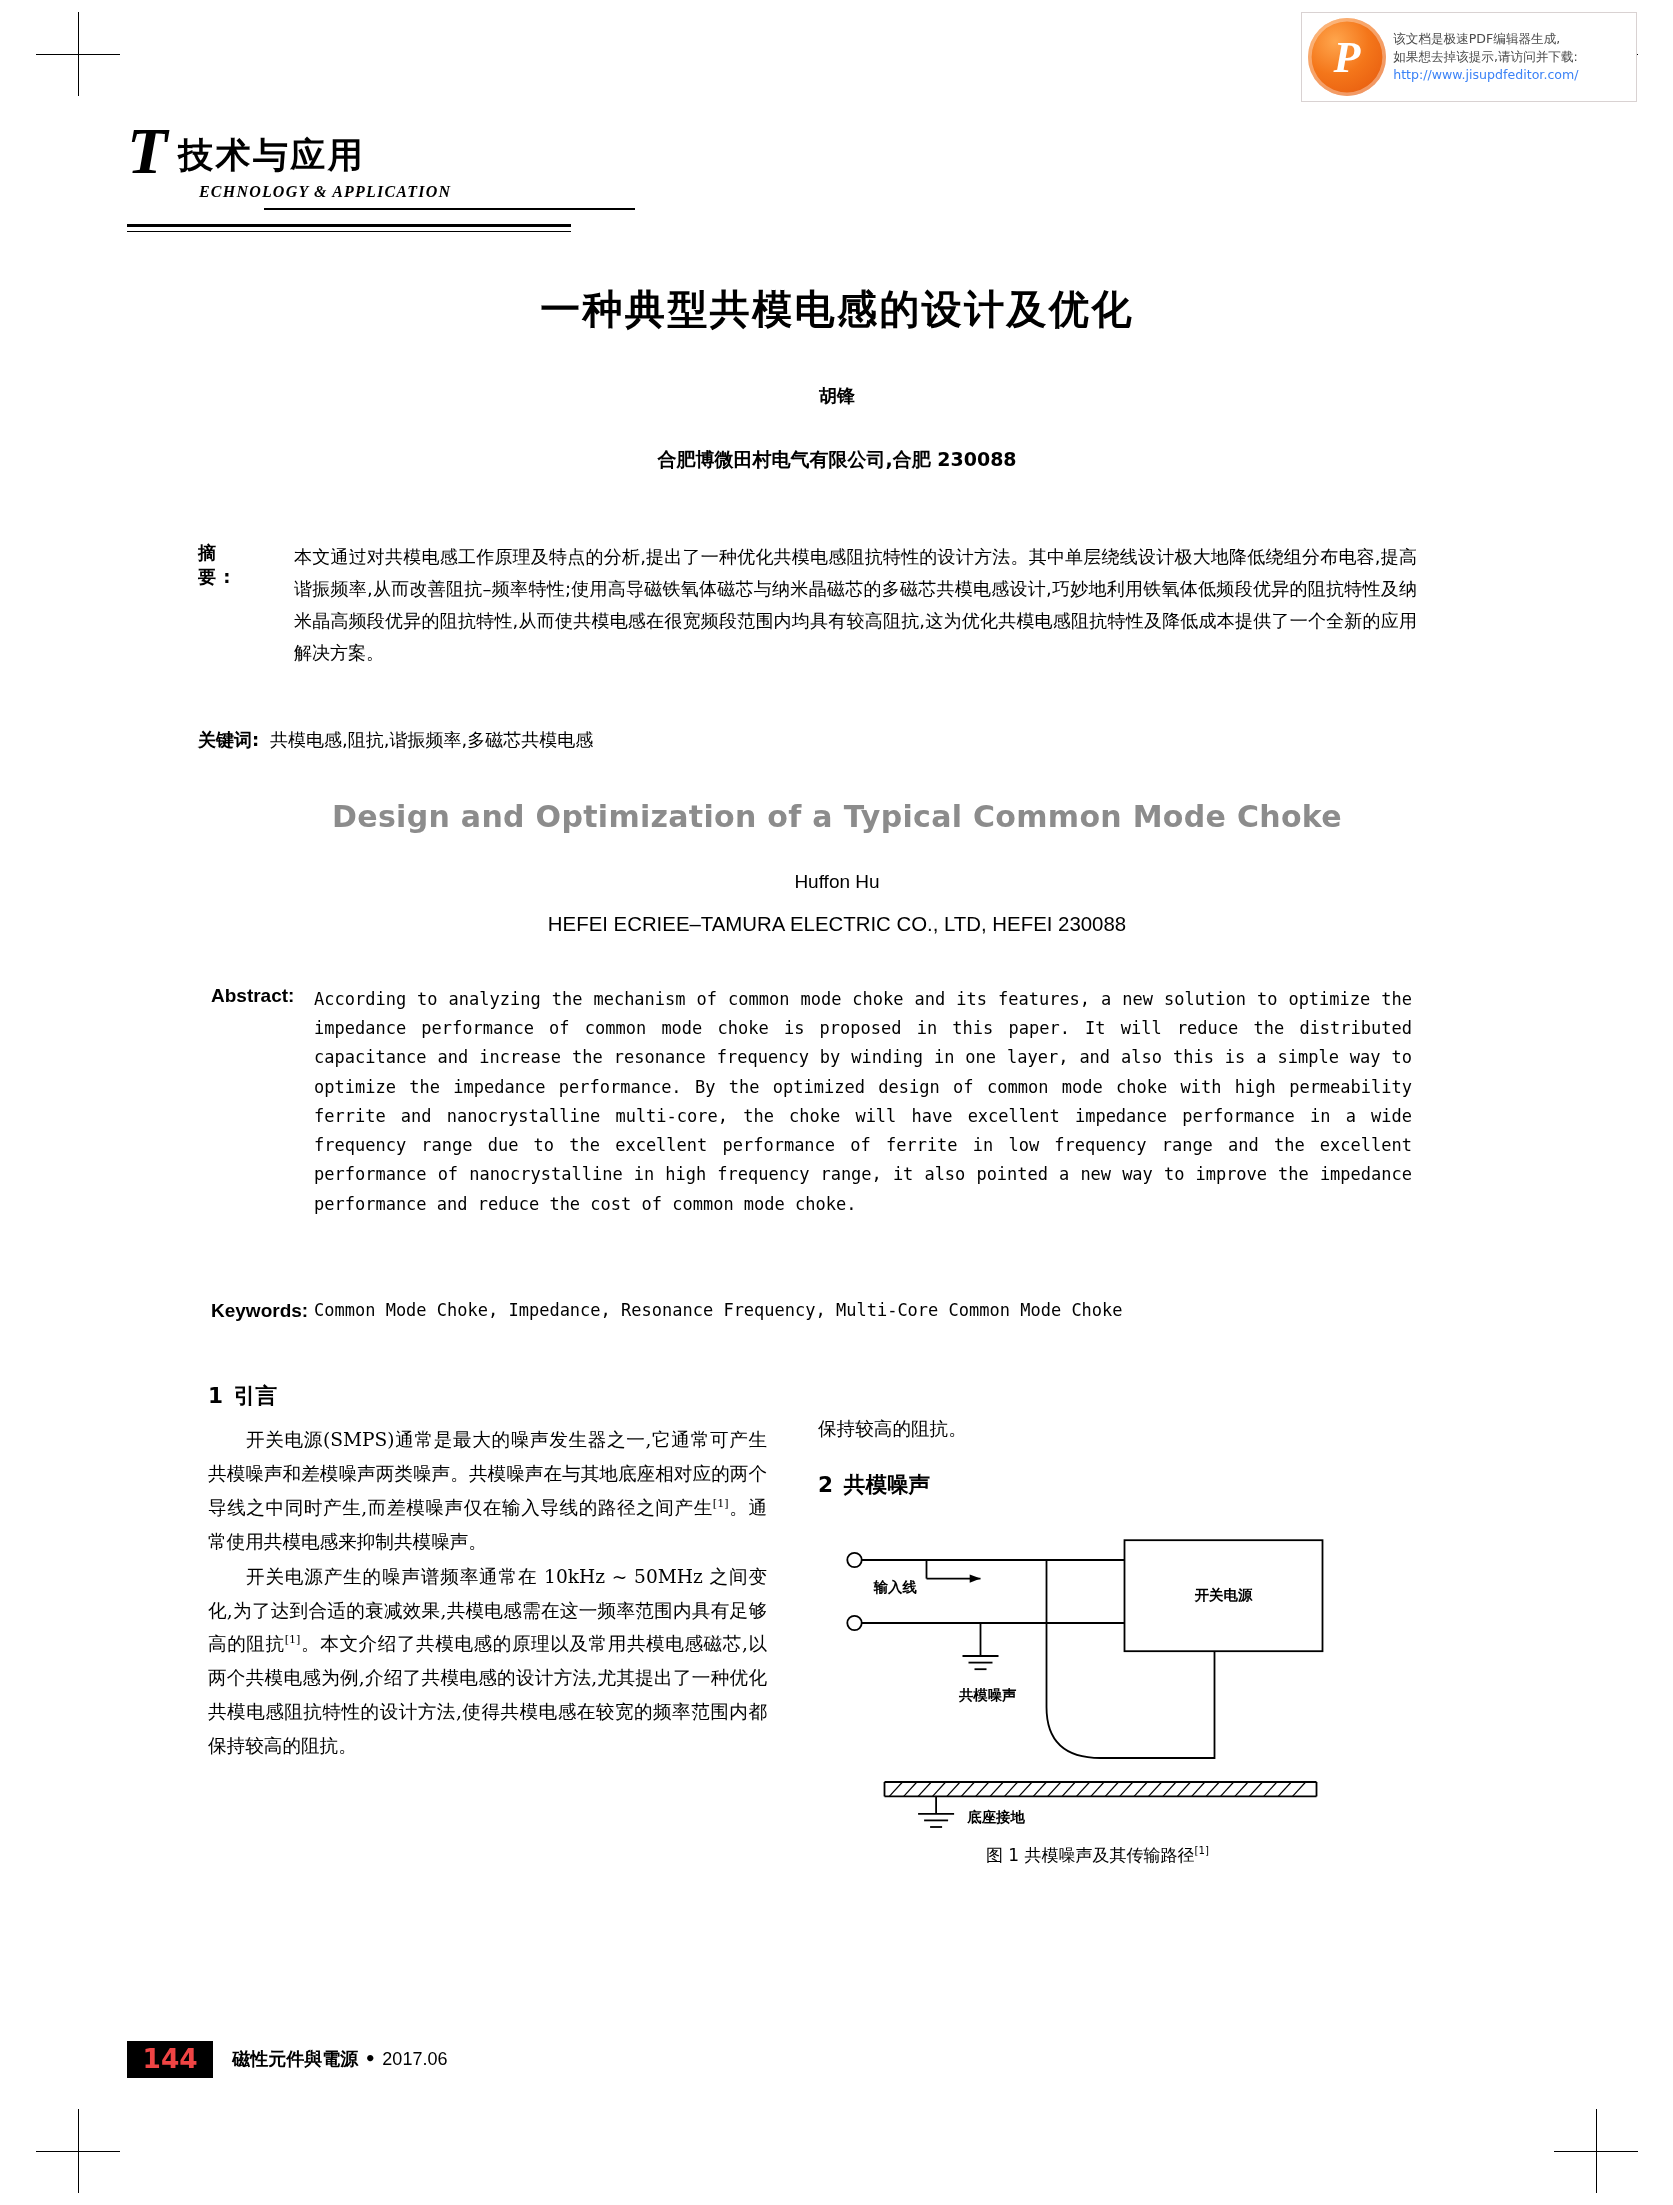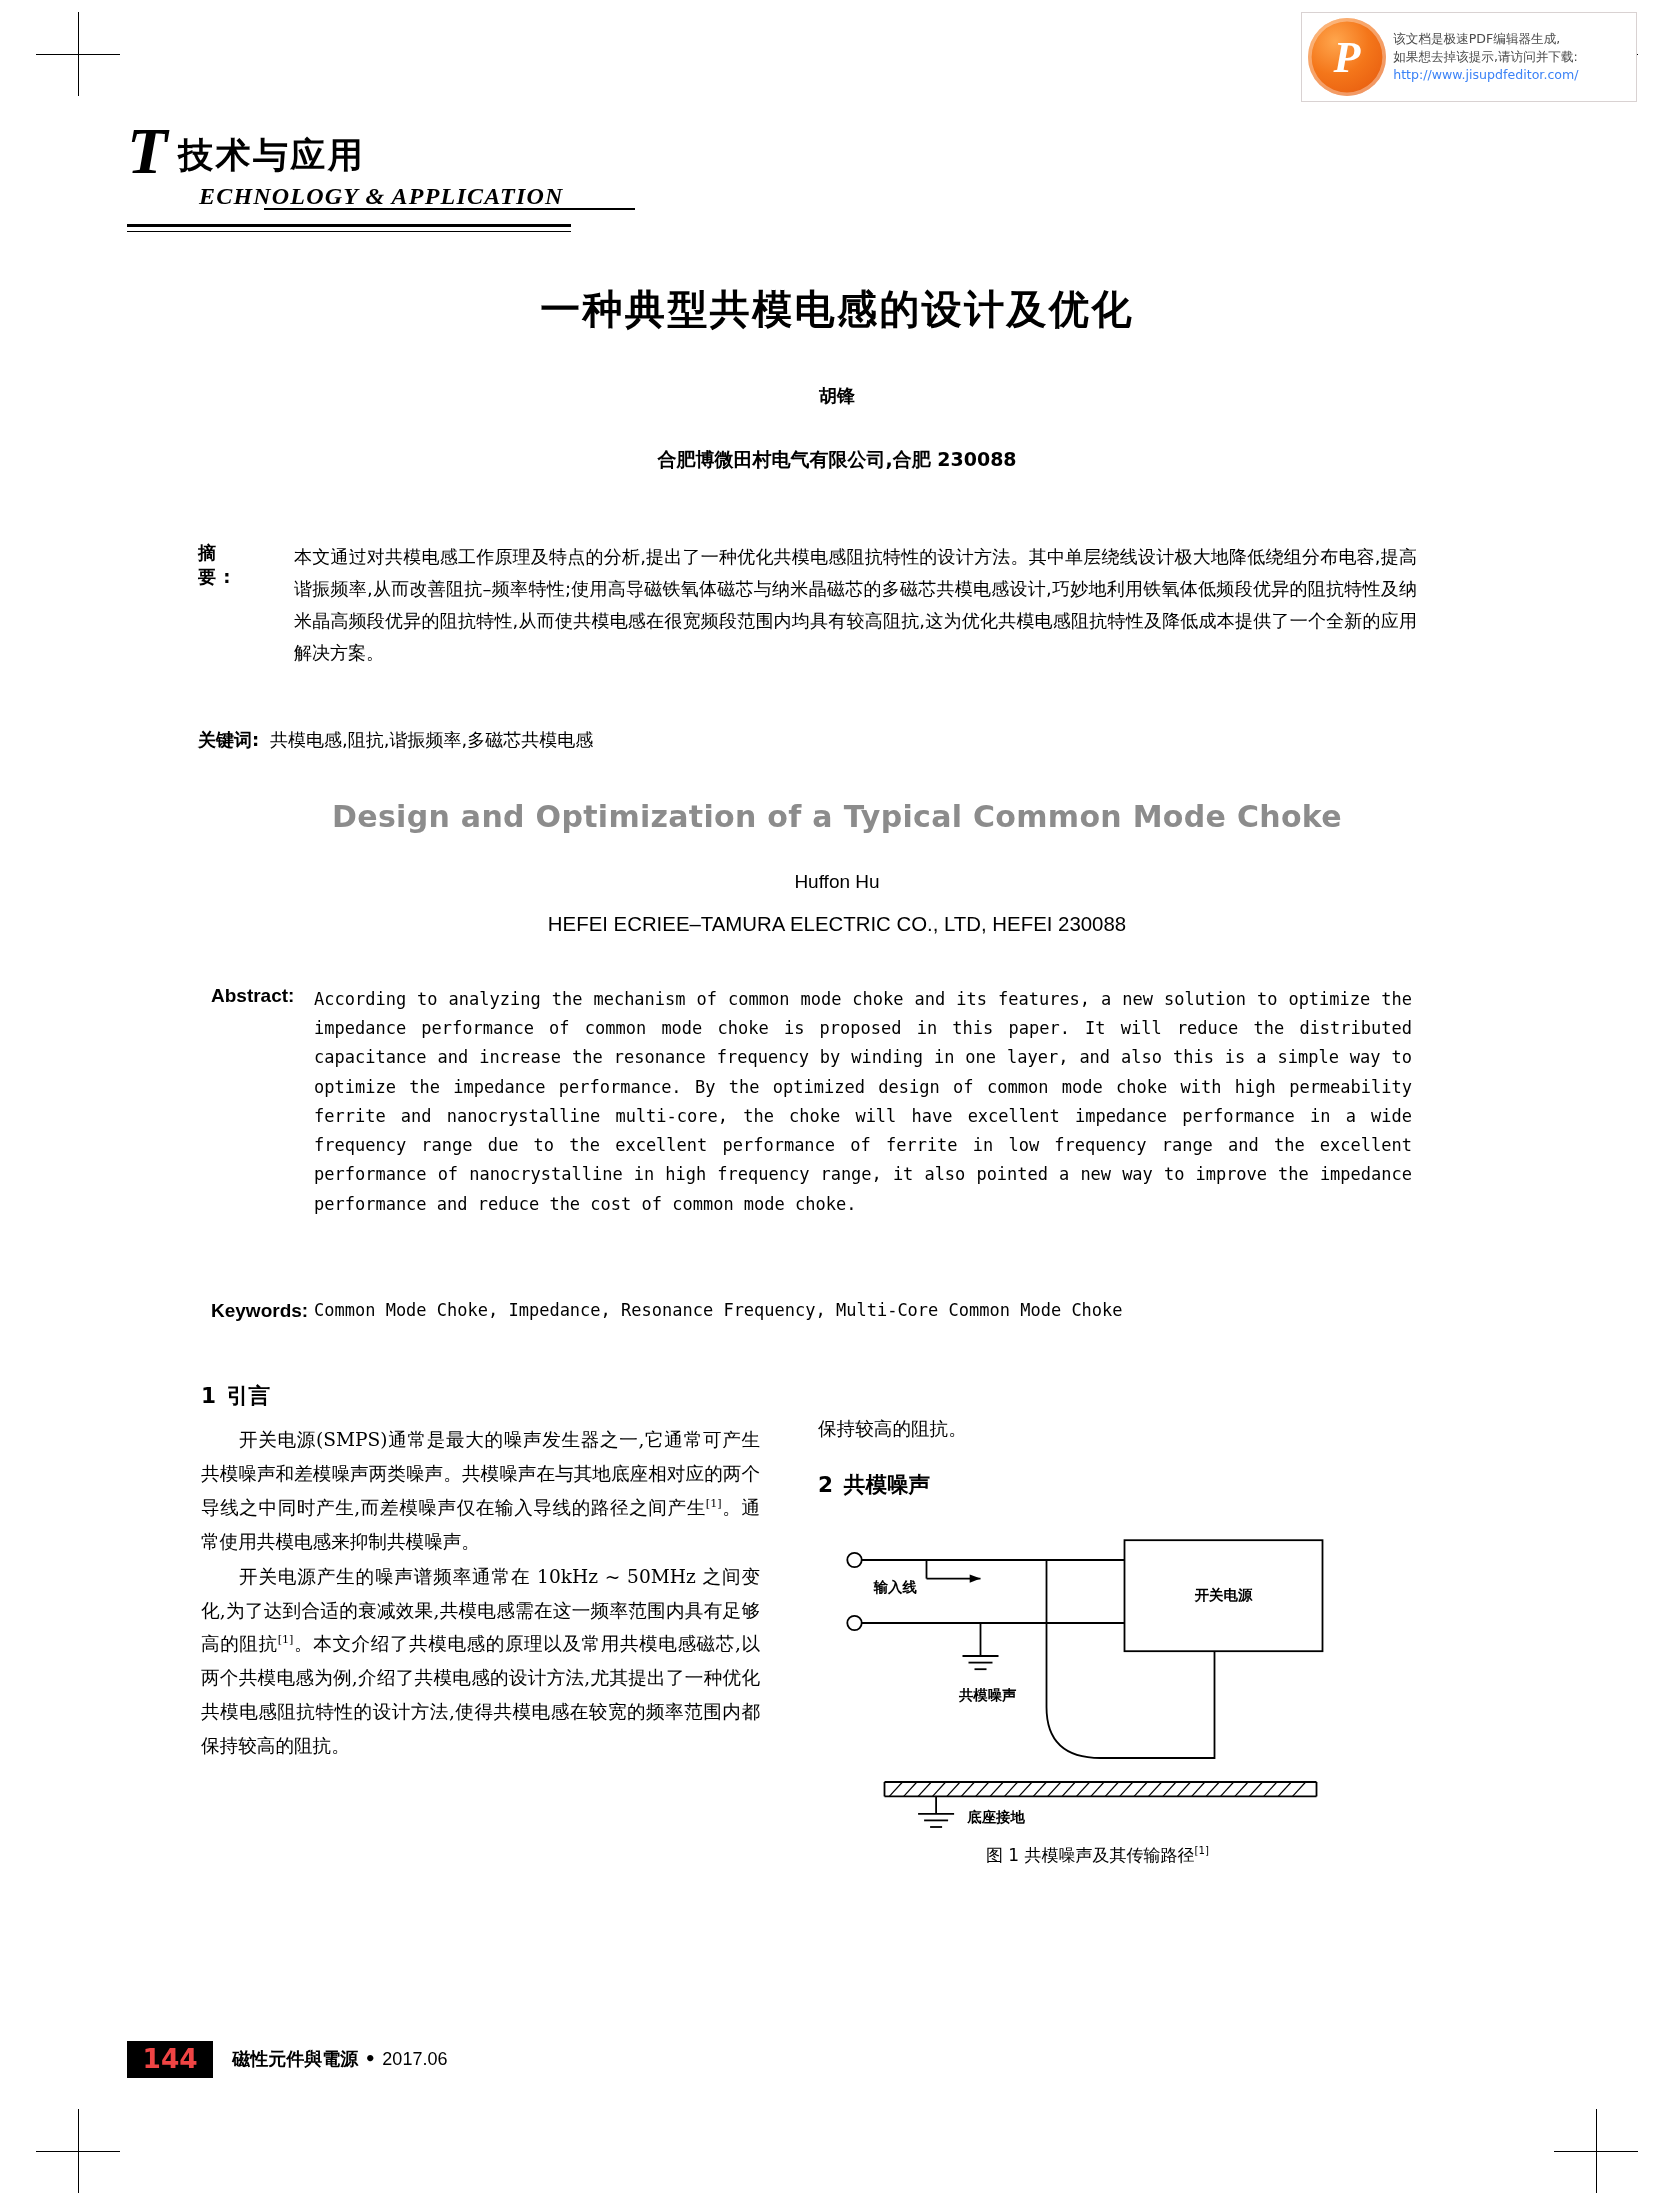--- a/index.html
+++ b/index.html
@@ -98,21 +98,21 @@
   .header-cn {
     font-family: "DejaVu Sans", sans-serif;
     font-size: 35px;
     font-weight: bold;
     letter-spacing: 2.4px;
     line-height: 1;
     padding-bottom: 7.2px;
   }
   .header-en {
     font-family: "Liberation Serif", serif;
-    font-size: 24px;
+    font-size: 16px;
     font-weight: bold;
     font-style: italic;
     letter-spacing: 1.2px;
     margin-top: 3.6px;
     margin-left: 72px;
   }
   .header-rule1 {
     position: absolute;
     left: 0;
     top: 101px;
@@ -280,21 +280,21 @@
     font-family: "DejaVu Sans Mono", monospace;
     font-size: 17px;
   }
 
   
   .col {
     position: absolute;
     top: 1381px;
     width: 559px;
   }
-  .col-left { left: 201px; }
+  .col-left { left: 208px; }
   .col-right { left: 818px; }
 
   .sec-head {
     font-family: "DejaVu Sans", sans-serif;
     font-size: 21.6px;
     font-weight: bold;
     margin: 0 0 13.2px 0;
   }
   .sec-head .num { margin-right: 10.8px; }
 

